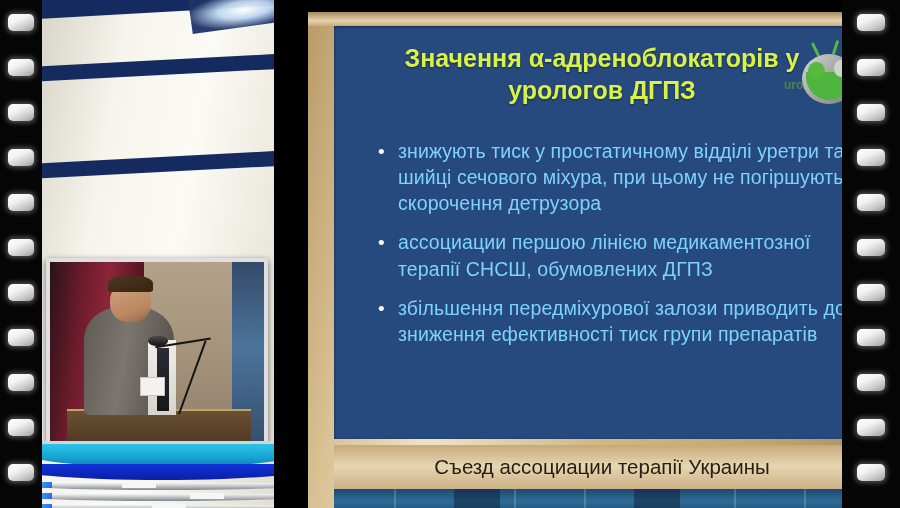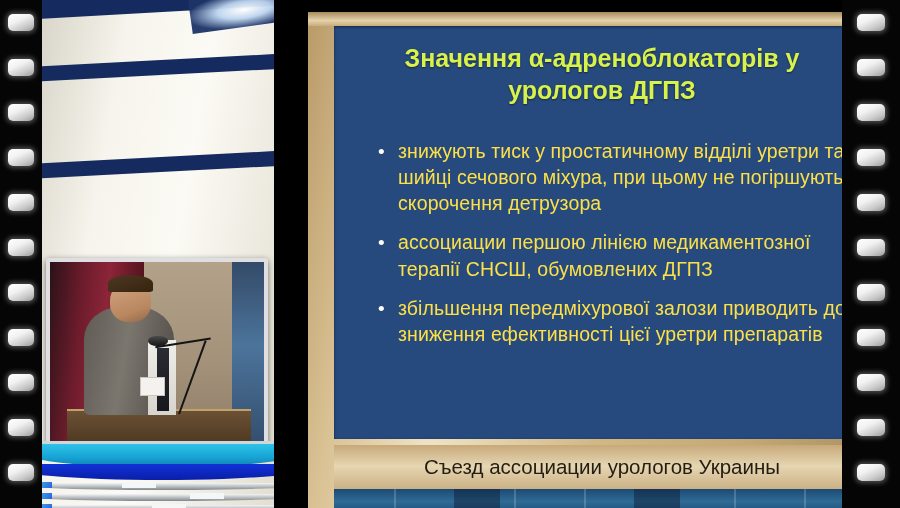--- a/index.html
+++ b/index.html
@@ -93,21 +93,21 @@
   #panel{position:absolute;left:26px;top:14px;right:6px;height:413px;
          background:#26497e;box-shadow:0 1px 3px rgba(0,0,0,.45) inset;}
 
   #slide-title{position:absolute;left:34px;right:34px;top:16px;
                text-align:center;color:#d9f24a;font-weight:bold;font-size:25px;
                line-height:1.28;text-shadow:0 1px 2px rgba(0,0,0,.45);}
 
   #bullets{position:absolute;left:44px;right:18px;top:112px;}
   .bullet{display:flex;margin-bottom:13px;}
   .dot{flex:0 0 20px;color:#ffffff;font-size:19px;line-height:1.33;padding-top:1px;}
-  .btext{color:#fde047;font-size:19.5px;line-height:1.34;letter-spacing:.1px;}
+  .btext{color:#7dd3fc;font-size:19.5px;line-height:1.34;letter-spacing:.1px;}
 
   
   #logo{position:absolute;right:4px;top:12px;width:82px;height:72px;}
   .logo-body{position:absolute;left:18px;top:16px;width:54px;height:50px;border-radius:50%;
              background:linear-gradient(130deg,#d5d7d4 0%,#a9aba8 45%,#7d807c 100%);}
   .logo-mouth{position:absolute;left:22px;top:34px;width:46px;height:28px;
               border-radius:0 0 46px 46px;background:#4fb340;}
   .logo-eye{position:absolute;left:24px;top:24px;width:17px;height:17px;border-radius:50%;
             background:#55bb3f;}
   .logo-eye2{position:absolute;left:50px;top:22px;width:14px;height:17px;border-radius:50%;
@@ -204,39 +204,49 @@
   <div id="slide">
     <div class="slide-topbar"></div>
 
     <div id="panel">
 
       <div id="slide-title">
         <div>Значення α-адреноблокаторів у</div>
         <div>урологов ДГПЗ</div>
       </div>
 
+      <div id="logo">
+        <div class="ant ant1"></div>
+        <div class="ant ant2"></div>
+        <div class="logo-body"></div>
+        <div class="logo-mouth"></div>
+        <div class="logo-eye"></div>
+        <div class="logo-eye2"></div>
+        <div class="logo-uro">uro</div>
+        <div class="logo-tv">tv</div>
+      </div>
 
       <div id="bullets">
         <div class="bullet">
           <span class="dot">•</span>
           <span class="btext">знижують тиск у простатичному відділі уретри та шийці сечового міхура, при цьому не погіршують скорочення детрузора</span>
         </div>
         <div class="bullet">
           <span class="dot">•</span>
           <span class="btext">ассоциации першою лінією медикаментозної терапії СНСШ, обумовлених ДГПЗ</span>
         </div>
         <div class="bullet">
           <span class="dot">•</span>
-          <span class="btext">збільшення передміхурової залози приводить до зниження ефективності цієї уретри препаратів</span>
+          <span class="btext">збільшення передміхурової залози приводить до зниження ефективності тиск групи препаратів</span>
         </div>
       </div>
     </div>
 
     <div id="footer">
-      <span id="footer-text">Съезд ассоциации урологов Украины</span>
+      <span id="footer-text">Съезд ассоциации терапії Украины</span>
     </div>
 
     <div id="slide-bottom">
       <div class="tiledark" style="left:120px"></div>
       <div class="tiledark" style="left:300px"></div>
       <div class="tile" style="left:60px"></div>
       <div class="tile" style="left:180px"></div>
       <div class="tile" style="left:250px"></div>
       <div class="tile" style="left:400px"></div>
       <div class="tile" style="left:470px"></div>

